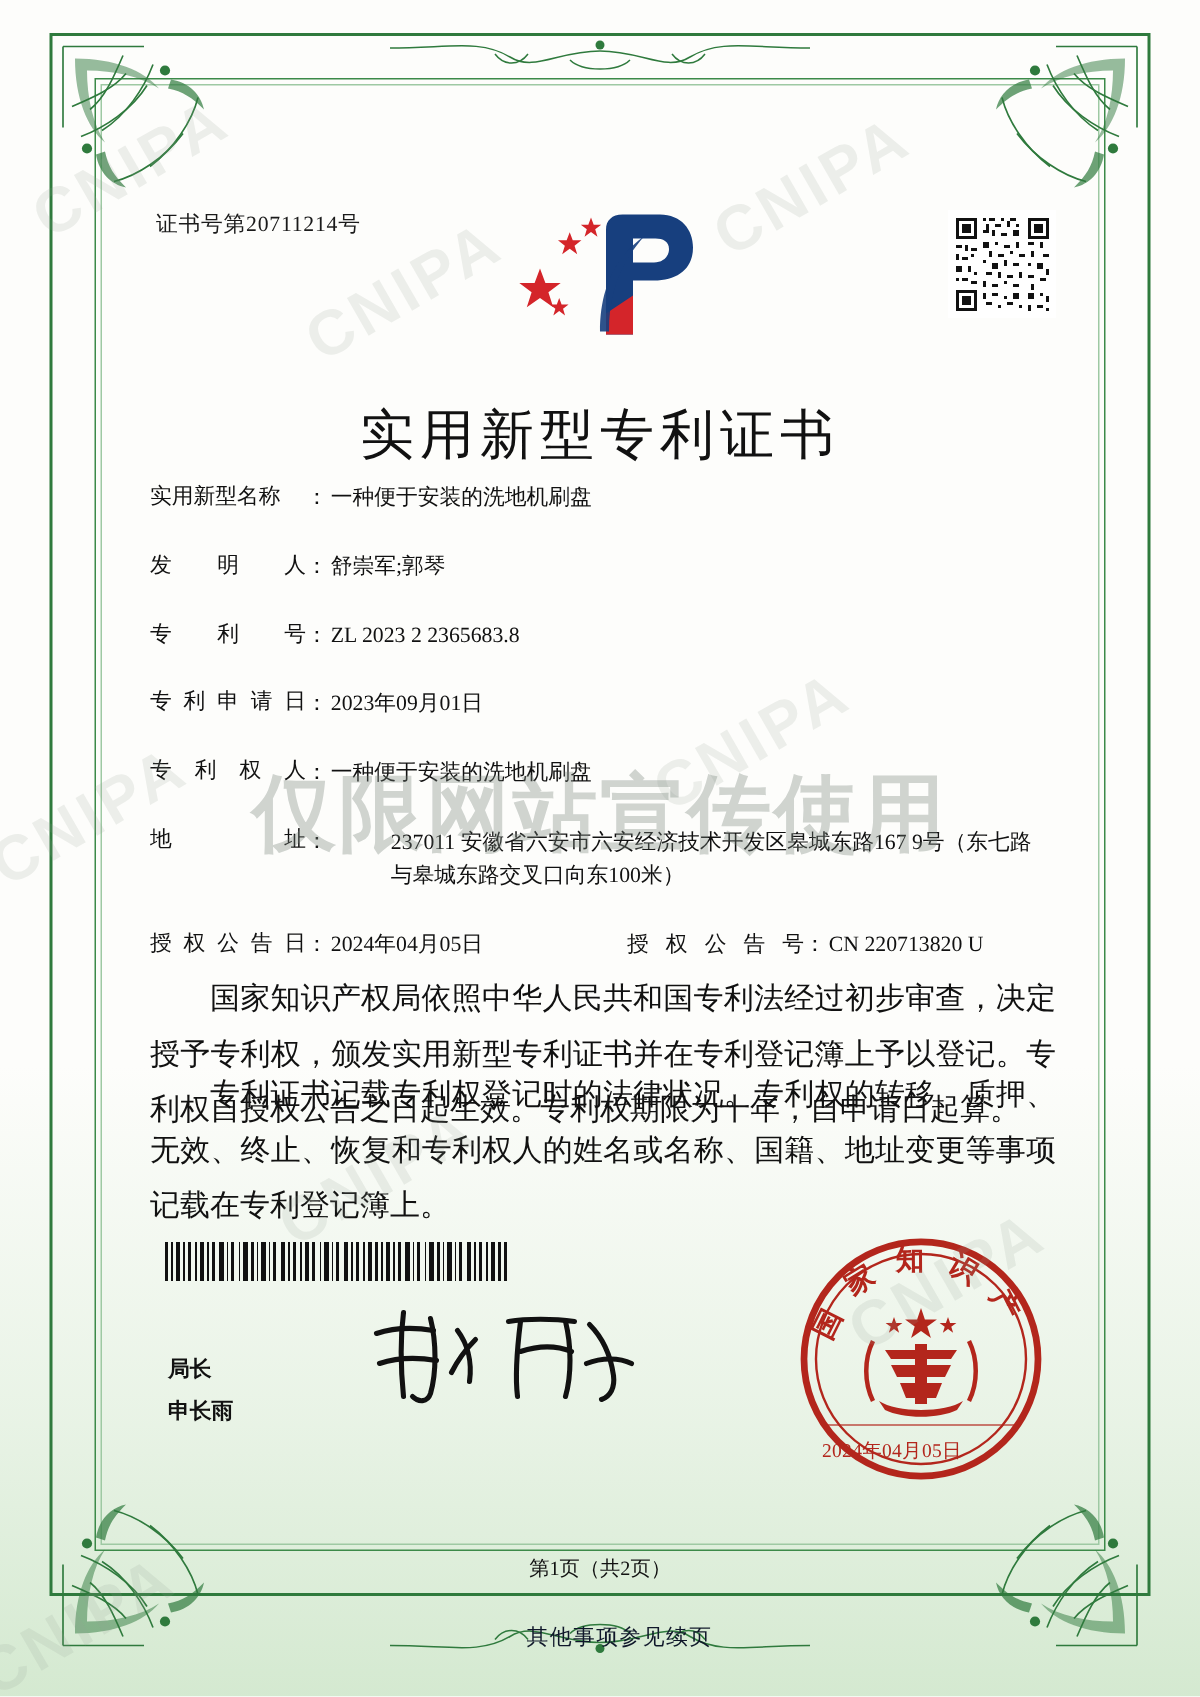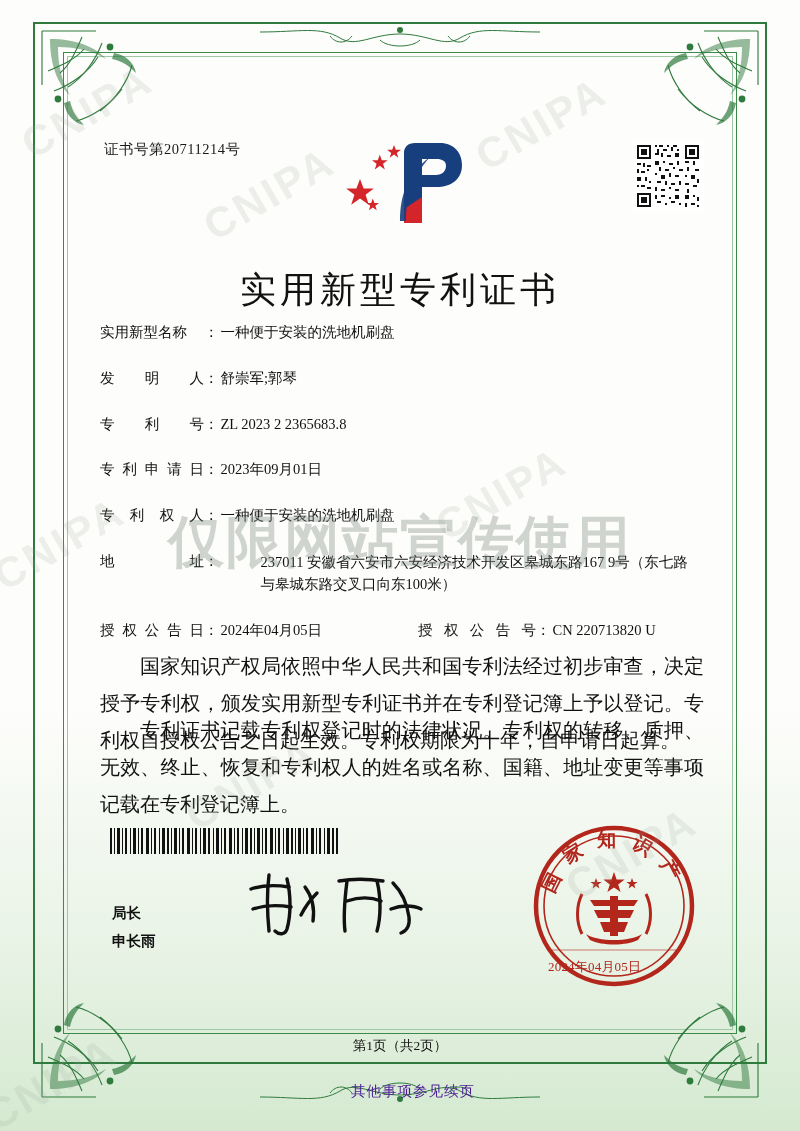--- a/index.html
+++ b/index.html
@@ -111,21 +111,21 @@
   }
   .field { display: flex; margin-bottom: 24px; align-items: flex-start; }
   .field .lbl {
     width: 104px;
     flex: 0 0 104px;
     display: flex;
     justify-content: space-between;
     letter-spacing: 0;
     white-space: nowrap;
   }
-  .field .lbl span { display: inline-block; }
+  .field .lbl span { display: inline-block; font-family: Liberation Mono, monospace; }
   .field .colon { margin: 0 2px 0 0; }
   .field .val { flex: 1; }
   .field.addr .val { line-height: 1.55; margin-left: 40px; }
 
   .field.two .val-wrap { display: flex; width: 100%; }
   .field.two .seg2 { margin-left: 96px; display: flex; }
   .field.two .seg2 .lbl2 {
     width: 118px; flex: 0 0 118px;
     display: flex; justify-content: space-between;
     white-space: nowrap;
@@ -190,21 +190,21 @@
     left: 0; right: 0; top: 1037px;
     text-align: center;
     font-size: 13.5px;
     color: #111;
   }
   .footnote {
     position: absolute;
     left: 0; right: 0; top: 1082px;
     text-align: center;
     font-size: 14.5px;
-    color: #4c1d95;
+    color: #0f172a;
     letter-spacing: 1px;
     margin-left: 26px;
   }
 
   
   .wm-cnipa {
     position: absolute;
     color: rgba(150,160,150,0.16);
     font-size: 42px;
     font-weight: bold;

